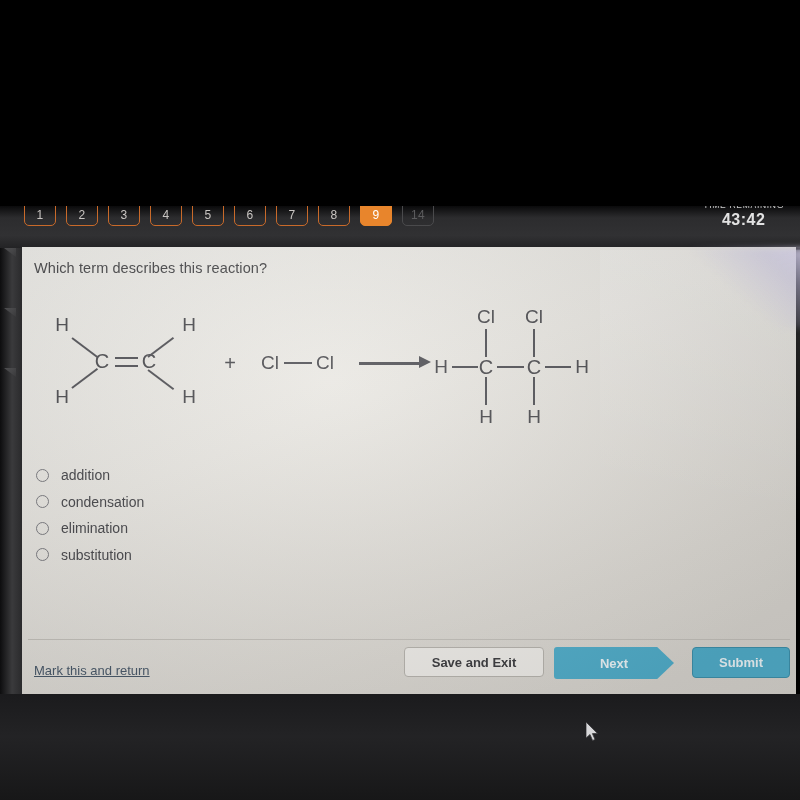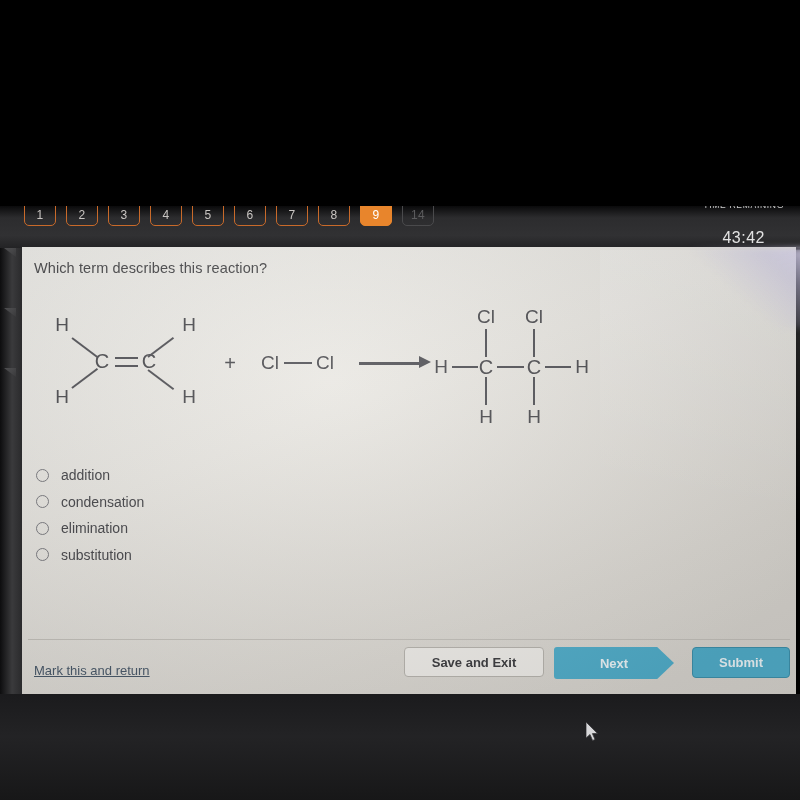--- a/index.html
+++ b/index.html
@@ -38,21 +38,21 @@
     border:1px solid #c96a2a; background:transparent;
     color:#c9c5c2; font-size:12px;
     display:flex; align-items:flex-end; justify-content:center;
     padding-bottom:3px; letter-spacing:.3px;
   }
   .tab.active { background:#e8852c; border-color:#e8852c; color:#fff; }
   .tab.disabled { border-color:#4a4a4c; color:#5c5c5e; }
 
   .timer { position:absolute; right:16px; top:-6px; text-align:center; color:#cfcfcf; }
   .timer-label { font-size:8.5px; letter-spacing:.7px; }
-  .timer-value { font-size:16px; letter-spacing:.5px; margin-top:19px; color:#e2e2e2; }
+  .timer-value { font-size:16px; letter-spacing:.5px; margin-top:1px; color:#e2e2e2;font-weight:bold; }
 
   
   .page {
     position:absolute; left:22px; top:247px; width:774px; height:448px;
     background:linear-gradient(160deg,#efeeea 0%, #e9e7e2 38%, #dedbd5 75%, #d8d5cf 100%);
   }
 
   .question {
     position:absolute; left:12px; top:13px;
     font-size:14.5px; color:#4a4a4c; letter-spacing:.1px;

